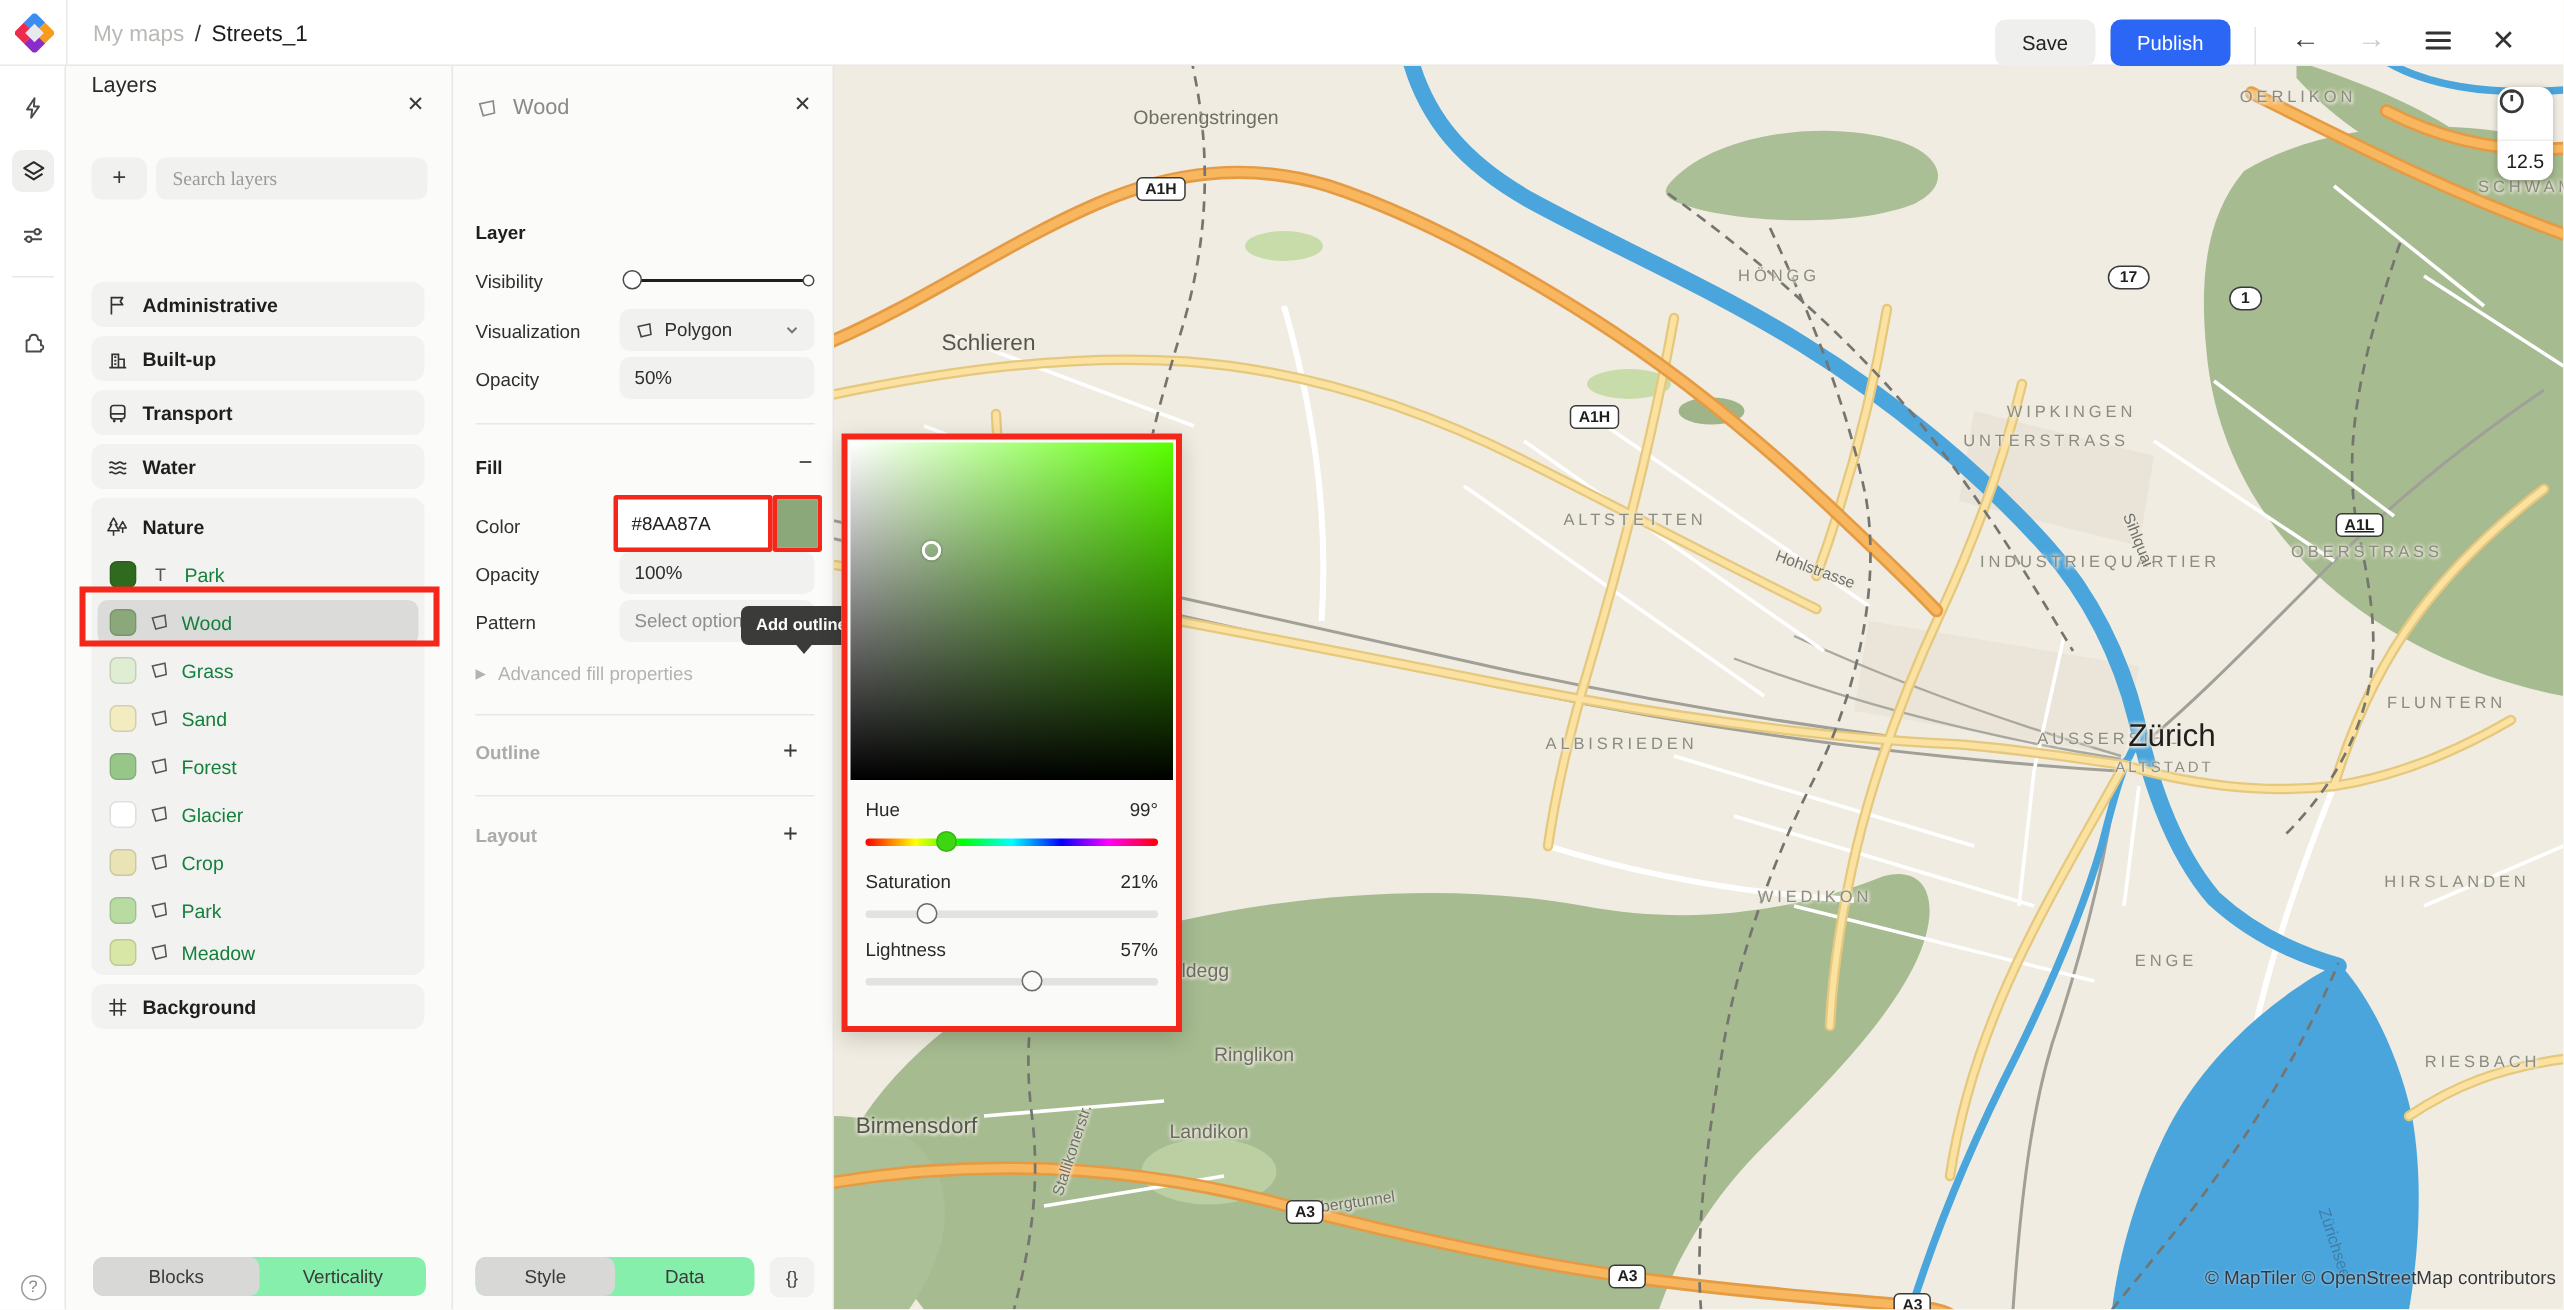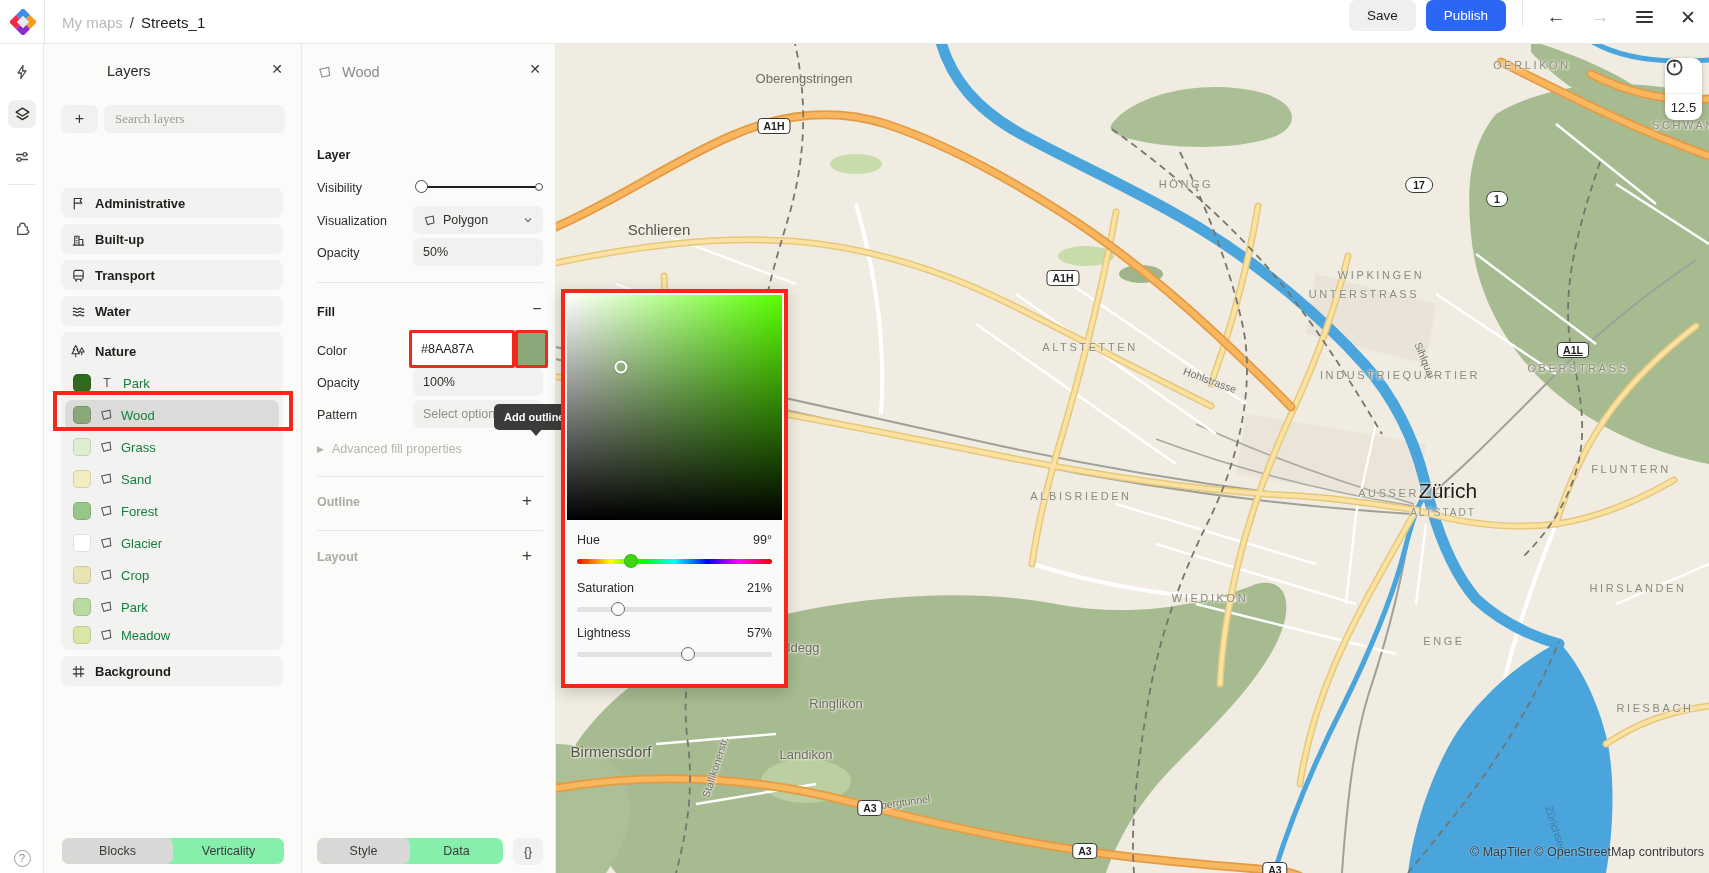--- a/index.html
+++ b/index.html
@@ -10,21 +10,21 @@
   
   .topbar { position:absolute; left:0; top:0; width:1709px; height:44px; background:#fff;
     border-bottom:1px solid #E8E8E6; display:flex; align-items:center; z-index:40; }
   .logo { position:absolute; left:10px; top:9px; width:26px; height:26px; }
   .topbar .vsep { position:absolute; left:44px; top:0; width:1px; height:44px; background:#E8E8E6; }
   .crumbs { position:absolute; left:62px; top:0; height:44px; display:flex; align-items:center;
     gap:7px; font-size:15px; }
   .crumb-parent { color:#B9B9B6; }
   .crumb-sep { color:#333; }
   .crumb-current { color:#1C1C1C; }
-  .tb-right { position:absolute; right:0; top:0; height:44px; display:flex; align-items:flex-start; gap:10px; padding-right:4px; }
+  .tb-right { position:absolute; right:0; top:0; height:44px; display:flex; align-items:flex-end; gap:10px; padding-right:23px; }
   .btn { border:none; border-radius:7px; font-size:13.5px; padding:8px 18px; cursor:pointer;
     font-family:"Liberation Sans", sans-serif; }
   .btn-save { background:#EFEFED; color:#222; }
   .btn-publish { background:#2C66F4; color:#fff; }
   .tb-div { width:1px; height:26px; background:#E4E4E2; margin:0 6px; }
   .tb-icon { width:34px; height:34px; display:flex; align-items:center; justify-content:center;
     font-size:19px; color:#333; cursor:pointer; }
   .tb-icon.dis { color:#C9C9C6; }
   .burger { display:flex; flex-direction:column; gap:3.5px; }
   .burger span { width:17px; height:1.8px; background:#333; border-radius:1px; }
@@ -383,21 +383,21 @@
       <svg class="icon-svg" width="17" height="17" viewBox="0 0 16 16">
         <path d="M 3.5,6.5 C 4.6,6.5 5.5,6.3 5.5,5.4 C 5.5,4 6.5,3 8,3 C 9.5,3 10.5,4 10.5,5.4 C 10.5,6.3 11.4,6.5 12.5,6.5 L 12.5,9.6 C 12.5,9.6 14,9.3 14,11 C 14,12.6 12.5,12.3 12.5,12.3 L 12.5,13.5 H 3.5 Z" fill="none" stroke="#4A4A48" stroke-width="1.2" stroke-linejoin="round"></path>
       </svg>
     </div>
     <div class="rail-ic" style="top:800px">
       <div class="help-ic">?</div>
     </div>
   </div>
 
   <div class="panel layers-panel">
-    <div class="p-abs" style="left:17px; top:18px;margin-left:46px;">
+    <div class="p-abs" style="left:17px; top:4px;">
       <span class="panel-title">Layers</span>
     </div>
     <div class="p-abs x-btn" style="left:222px; top:14px;">✕</div>
 
     <div class="add-btn">+</div>
     <input class="search-input" type="text" placeholder="Search layers" style="">
 
     <div class="litem" style="top:144px">
       <svg class="icon-svg" width="15" height="15" viewBox="0 0 16 16">
         <path d="M 3.5,14.5 V 2 M 3.5,2.6 H 11.5 L 9.8,5.1 L 11.5,7.6 H 3.5" fill="none" stroke="#333" stroke-width="1.2" stroke-linejoin="round"></path>

